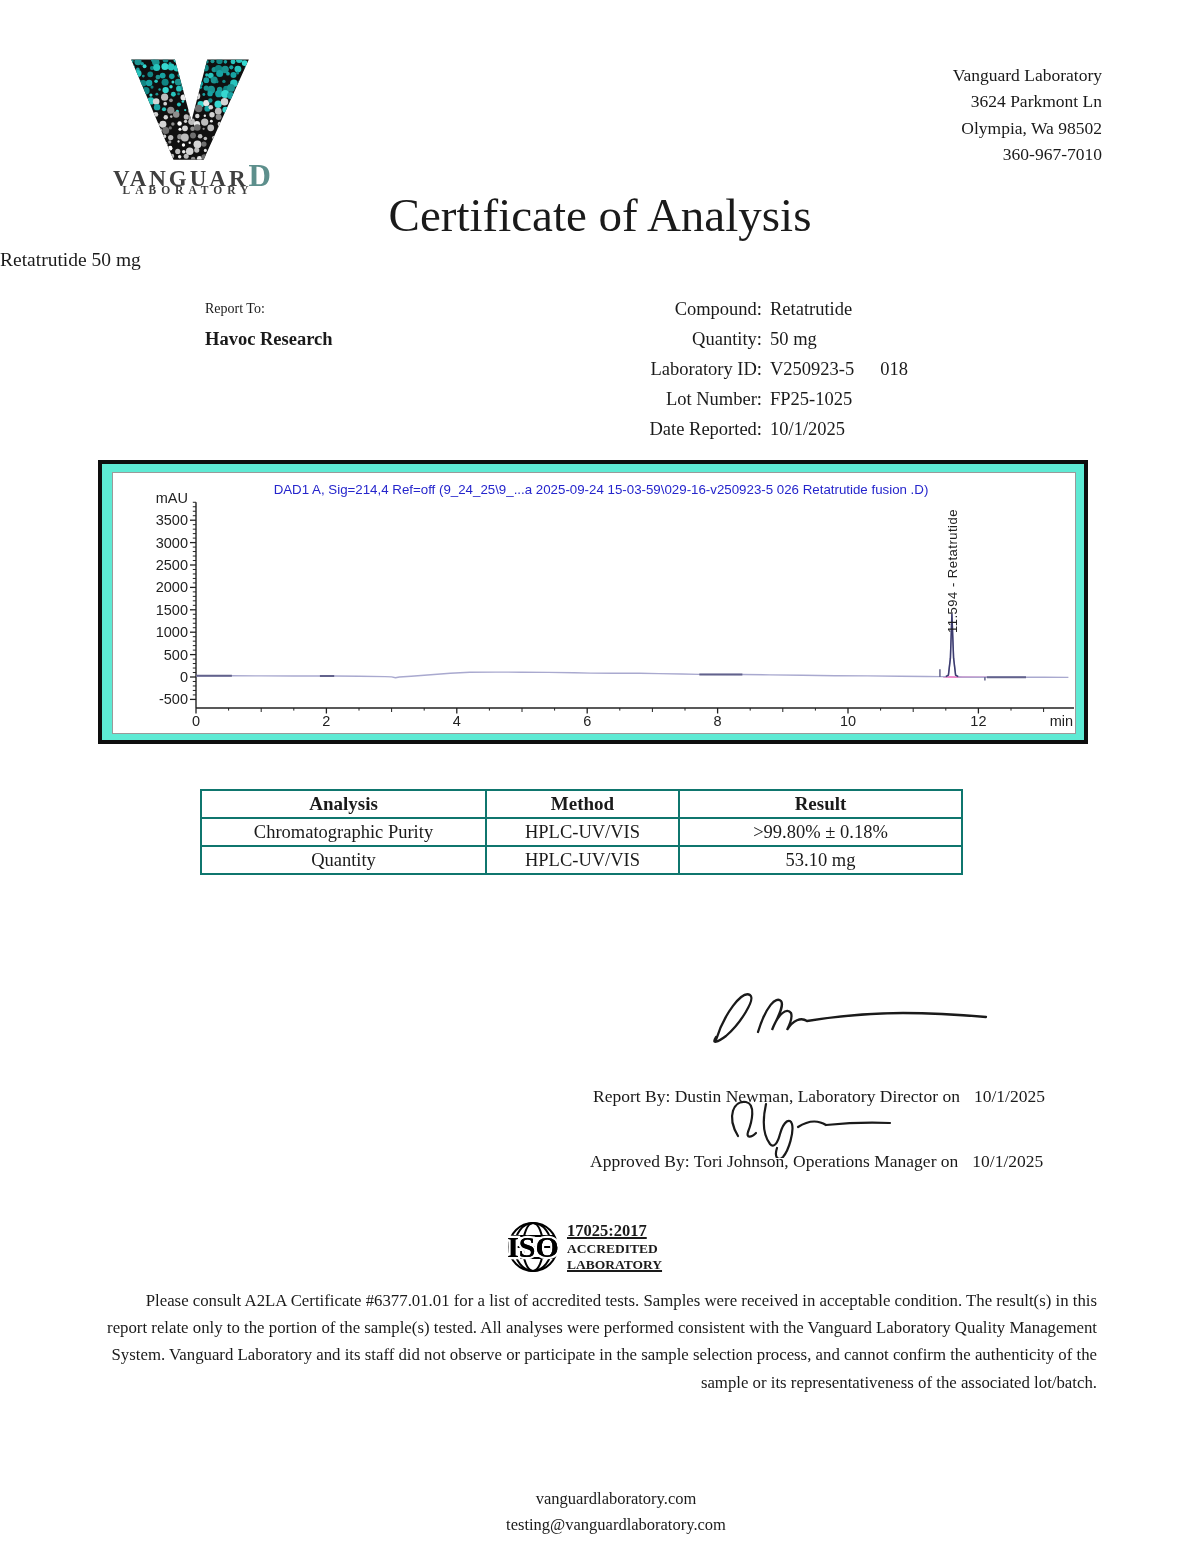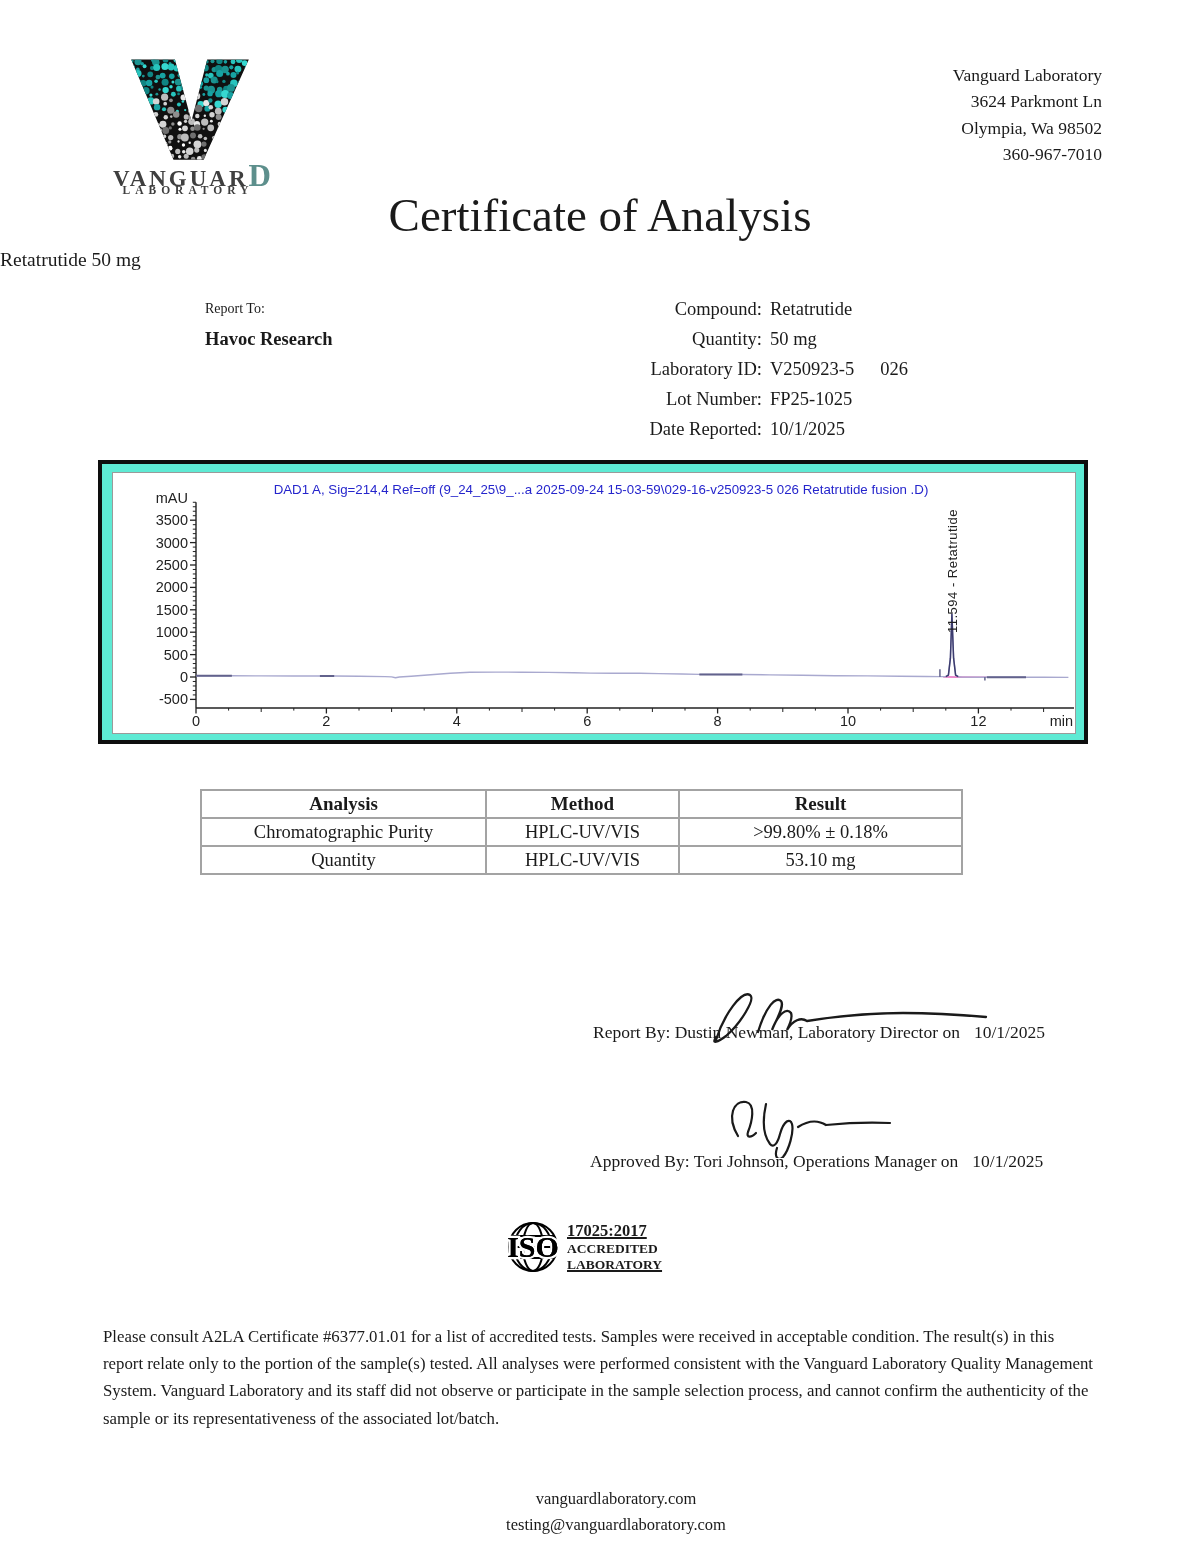--- a/index.html
+++ b/index.html
@@ -39,39 +39,39 @@
   #chart-frame { left:98px; top:460px; width:990px; height:284px;
     border:4px solid #0e0e0e; background:#5eead4; }
   #chart-inner { position:absolute; left:10px; top:8px; width:964px; height:262px;
     border:1px solid #9a9a9a; background:#fff; }
   #chromatogram-svg { display:block; width:962px; height:260px;
     font-family:"Liberation Sans", sans-serif; }
 
   
   #results-table { left:200px; top:789px; border-collapse:collapse; }
   #results-table th, #results-table td {
-    border:2px solid #a3a3a3; text-align:center; font-size:18.5px; padding:2px 6px; height:28px; }
+    border:2px solid #0f766e; text-align:center; font-size:18.5px; padding:2px 6px; height:28px; }
   #results-table th { font-size:19px; }
   #results-table .c0 { width:285px; } #results-table .c1 { width:193px; } #results-table .c2 { width:283px; }
 
   
   .sig-line { font-size:17.5px; display:flex; gap:14px; white-space:nowrap; }
   #sig1 { left:688px; top:980px; } #sig2 { left:718px; top:1094px; }
-  #report-line { left:593px; top:1022px; } #approved-line { left:590px; top:1151px; }
+  #report-line { left:593px; top:1086px; } #approved-line { left:590px; top:1151px; }
 
   
   #iso-block { left:506px; top:1220px; display:flex; align-items:center; gap:7px; }
   #iso-text { font-weight:bold; line-height:1.18; }
   #iso-text .std { font-size:16.5px; text-decoration:underline; text-decoration-thickness:2px; }
   #iso-text .l1 { font-size:13.5px; }
   #iso-text .l2 { font-size:13.5px; text-decoration:underline; text-decoration-thickness:2px; }
 
   
-  #disclaimer { left:103px; top:1287px; width:994px; text-align:left;
-    font-size:16.8px; line-height:1.62;margin-top:36px; }
+  #disclaimer { left:103px; top:1287px; width:994px; text-align:right;
+    font-size:16.8px; line-height:1.62; }
   #site-links { left:16px; top:1486px; width:100%; text-align:center;
     font-size:16.5px; line-height:1.55; }
 </style>
 </head>
 <body>
 
 <div id="page">
 
   <svg id="logo-v" class="abs" viewBox="0 0 170 145" aria-hidden="true">
     <defs>
@@ -372,21 +372,21 @@
       <div class="row">
         <div class="lbl">Compound:</div>
         <div class="val">Retatrutide</div>
       </div>
       <div class="row">
         <div class="lbl">Quantity:</div>
         <div class="val">50 mg</div>
       </div>
       <div class="row">
         <div class="lbl">Laboratory ID:</div>
-        <div class="val">V250923-5<span class="val2">026</span></div>
+        <div class="val">V250923-5<span class="val2">018</span></div>
       </div>
       <div class="row">
         <div class="lbl">Lot Number:</div>
         <div class="val">FP25-1025</div>
       </div>
       <div class="row">
         <div class="lbl">Date Reported:</div>
         <div class="val">10/1/2025</div>
       </div>
     </div>

